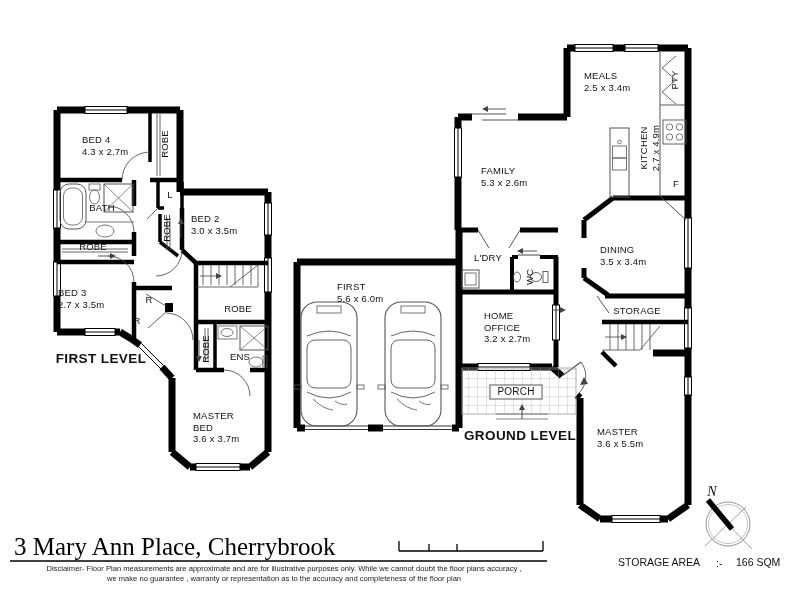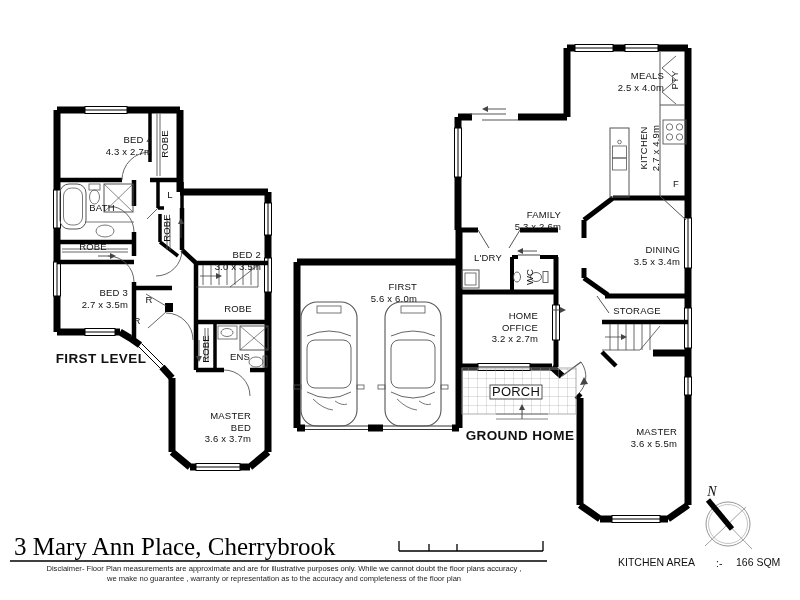--- a/index.html
+++ b/index.html
@@ -1,31 +1,31 @@
 <!DOCTYPE html>
 <html><head>
 <meta charset="utf-8">
 <style>
   html,body{margin:0;padding:0;background:#fff;}
   #page{position:relative;width:800px;height:600px;background:#ffffff;overflow:hidden;
         font-family:"Liberation Sans", sans-serif;color:#111;}
   svg{position:absolute;left:0;top:0;}
   .lbl{position:absolute;transform:translate(-50%,-50%);font-size:9.5px;line-height:11.5px;
-       text-align:right;white-space:nowrap;color:#111;letter-spacing:.2px;}
+       text-align:left;white-space:nowrap;color:#111;letter-spacing:.2px;}
   .blk{white-space:normal;}
   .v{writing-mode:vertical-rl;transform:translate(-50%,-50%) rotate(180deg);white-space:nowrap;}
   .section{font-weight:bold;font-size:13.5px;letter-spacing:.4px;}
   .title{position:absolute;left:14px;top:533px;font-family:"Liberation Serif", serif;
          font-size:25px;color:#000;}
   .disc{position:absolute;left:284px;transform:translateX(-50%);font-size:7.6px;color:#222;
         white-space:nowrap;}
   .area{position:absolute;font-size:10.5px;color:#111;}
   .north{position:absolute;left:712px;top:492px;transform:translate(-50%,-50%);
          font-family:"Liberation Serif", serif;font-style:italic;font-size:14px;}
-  .porchlbl{font-size:13px;}
+  .porchlbl{font-size:10px;}
 </style>
 </head>
 <body>
 
 <div id="page">
 
 <svg width="800" height="600" viewBox="0 0 800 600">
   <defs>
     <pattern id="tiles" width="9" height="9" patternUnits="userSpaceOnUse">
       <path d="M9,0 H0 V9" fill="none" stroke="#aaa" stroke-width="0.7"></path>
@@ -268,44 +268,44 @@
   </div>
   <div class="lbl v" style="left:165px;top:144px;">ROBE</div>
   <div class="lbl" style="left:102px;top:208px;">BATH</div>
   <div class="lbl" style="left:93px;top:247px;">ROBE</div>
   <div class="lbl blk" style="left:93px;top:298px;width:70px;">
     <div>BED 3</div>
     <div>2.7 x 3.5m</div>
   </div>
   <div class="lbl" style="left:170px;top:195px;">L</div>
   <div class="lbl v" style="left:167px;top:228px;">ROBE</div>
-  <div class="lbl blk" style="left:226px;top:224px;width:70px;margin-top:36px;">
+  <div class="lbl blk" style="left:226px;top:224px;width:70px;">
     <div>BED 2</div>
     <div>3.0 x 3.5m</div>
   </div>
   <div class="lbl" style="left:149px;top:300px;">R</div>
   <div class="lbl" style="left:137px;top:321px;">R</div>
   <div class="lbl" style="left:238px;top:309px;">ROBE</div>
   <div class="lbl v" style="left:206px;top:349px;">ROBE</div>
   <div class="lbl" style="left:240px;top:357px;">ENS</div>
   <div class="lbl blk" style="left:222px;top:427px;width:58px;">
     <div>MASTER BED</div>
     <div>3.6 x 3.7m</div>
   </div>
   <div class="lbl section" style="left:101px;top:359px;">FIRST LEVEL</div>
 
   <div class="lbl blk" style="left:624px;top:81px;width:80px;">
     <div>MEALS</div>
-    <div>2.5 x 4.0m</div>
+    <div>2.5 x 3.4m</div>
   </div>
   <div class="lbl v" style="left:675px;top:80px;">PTY</div>
   <div class="lbl v" style="left:644px;top:148px;">KITCHEN</div>
   <div class="lbl v" style="left:656px;top:148px;">2.7 x 4.9m</div>
   <div class="lbl" style="left:676px;top:184px;">F</div>
-  <div class="lbl blk" style="left:521px;top:176px;width:80px;margin-top:44px;">
+  <div class="lbl blk" style="left:521px;top:176px;width:80px;">
     <div>FAMILY</div>
     <div>5.3 x 2.6m</div>
   </div>
   <div class="lbl blk" style="left:640px;top:255px;width:80px;">
     <div>DINING</div>
     <div>3.5 x 3.4m</div>
   </div>
   <div class="lbl" style="left:488px;top:258px;">L'DRY</div>
   <div class="lbl v" style="left:530px;top:277px;">WC</div>
   <div class="lbl blk" style="left:377px;top:292px;width:80px;">
@@ -315,22 +315,22 @@
   <div class="lbl blk" style="left:511px;top:327px;width:54px;">
     <div>HOME OFFICE</div>
     <div>3.2 x 2.7m</div>
   </div>
   <div class="lbl" style="left:637px;top:311px;">STORAGE</div>
   <div class="lbl porchlbl" style="left:516px;top:392px;">PORCH</div>
   <div class="lbl blk" style="left:637px;top:437px;width:80px;">
     <div>MASTER</div>
     <div>3.6 x 5.5m</div>
   </div>
-  <div class="lbl section" style="left:520px;top:436px;">GROUND HOME</div>
+  <div class="lbl section" style="left:520px;top:436px;">GROUND LEVEL</div>
 
   <div class="title">3 Mary Ann Place, Cherrybrook</div>
   <div class="disc" style="top:564px;">Disclaimer- Floor Plan measurements are approximate and are for illustrative purposes only. While we cannot doubt the floor plans accuracy ,</div>
   <div class="disc" style="top:574px;">we make no guarantee , warranty or representation as to the accuracy and completeness of the floor plan</div>
-  <div class="area" style="left:618px;top:556px;">KITCHEN AREA</div>
+  <div class="area" style="left:618px;top:556px;">STORAGE AREA</div>
   <div class="area" style="left:716px;top:557px;">:-</div>
   <div class="area" style="left:736px;top:556px;">166 SQM</div>
   <div class="north">N</div>
 </div>
 
 </body></html>

